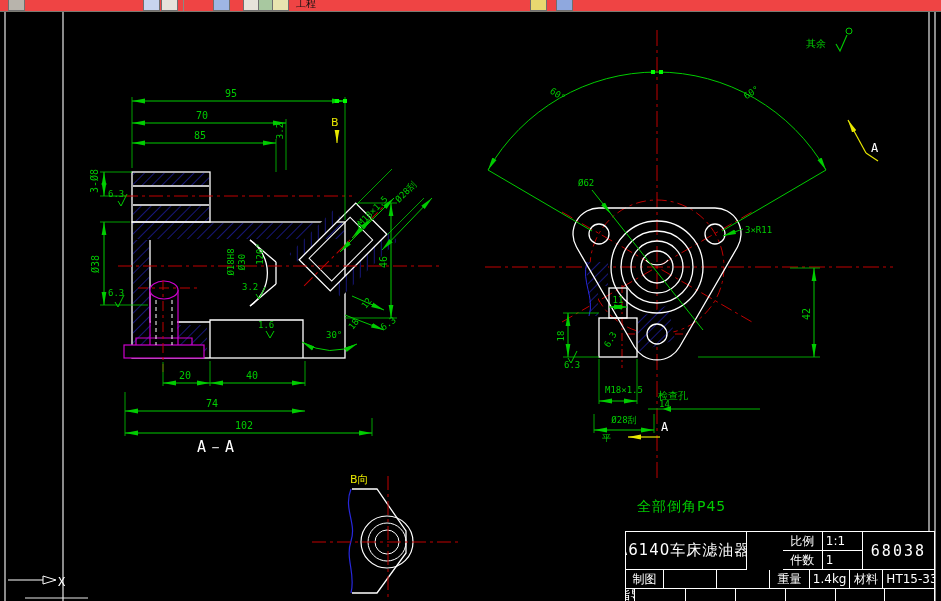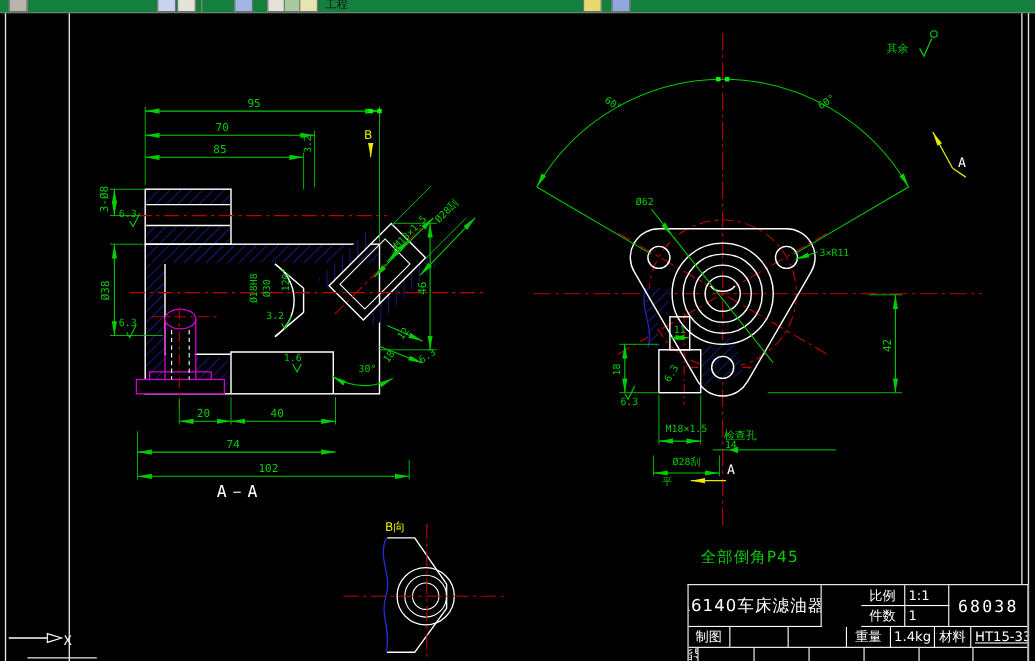--- a/index.html
+++ b/index.html
@@ -1,38 +1,38 @@
 <!DOCTYPE html>
 <html><head>
 <meta charset="utf-8">
 <style>
   html,body{margin:0;padding:0;background:#222;}
   #screen{position:relative;width:941px;height:601px;overflow:hidden;background:#000;font-family:"DejaVu Sans",sans-serif;}
   
-  #toolbar{position:absolute;left:0;top:0;width:941px;height:11px;background:#15803d;border-bottom:1px solid #7a7a72;overflow:hidden;z-index:5;}
+  #toolbar{position:absolute;left:0;top:0;width:941px;height:11px;background:#ef4444;border-bottom:1px solid #7a7a72;overflow:hidden;z-index:5;}
   .tbicon{position:absolute;top:-6px;width:15px;height:15px;border:1px solid #6f6f6f;background:#e6e2da;}
   .tbsep{position:absolute;top:0;width:1px;height:11px;background:#8a8a82;}
   .tbtext{position:absolute;top:-3px;color:#111;font:10px "DejaVu Sans",sans-serif;white-space:nowrap;}
   
   #canvas{position:absolute;left:0;top:0;width:941px;height:601px;}
   svg{position:absolute;left:0;top:0;}
   .dim{fill:#00cc00;font:10px "DejaVu Sans Mono",monospace;}
   .dims{fill:#00cc00;font:9px "DejaVu Sans Mono",monospace;}
   .dimcjk{fill:#00cc00;font:10px "DejaVu Sans",sans-serif;}
   .note{fill:#00cc00;font:14px "DejaVu Sans",sans-serif;letter-spacing:1px;}
   .wlbl{fill:#ffffff;font:15px "DejaVu Sans Mono",monospace;letter-spacing:2px;}
   .walbl{fill:#ffffff;font:12px "DejaVu Sans Mono",monospace;}
   .ylbl{fill:#e8e800;font:11px "DejaVu Sans",sans-serif;}
   
   #titleblock{position:absolute;left:625px;top:531px;width:310px;height:70px;border:1px solid #fff;border-bottom:none;box-sizing:border-box;color:#fff;z-index:3;background:#000;}
   #titleblock .row{display:flex;box-sizing:border-box;}
   .cell{box-sizing:border-box;border-right:1px solid #fff;border-bottom:1px solid #fff;overflow:hidden;white-space:nowrap;display:flex;align-items:center;padding:0 3px;font:12px "DejaVu Sans",sans-serif;}
   .cell.center{justify-content:center;}
   .cell.nob{border-bottom:none;}
-  .cell.nor{border-right:none;text-decoration:underline;}
+  .cell.nor{border-right:none;}
   #tb-name{width:145px;height:38px;font-size:15px;letter-spacing:1px;justify-content:center;}
   .tb-small{width:40px;height:19px;}
   #tb-num{width:85px;height:38px;font:15px "DejaVu Sans Mono",monospace;letter-spacing:2px;justify-content:center;border-right:none;}
   .r2{height:19px;}
   .r3{height:13px;gap:40px;}
 </style>
 </head>
 <body>
 
 <div id="screen">

